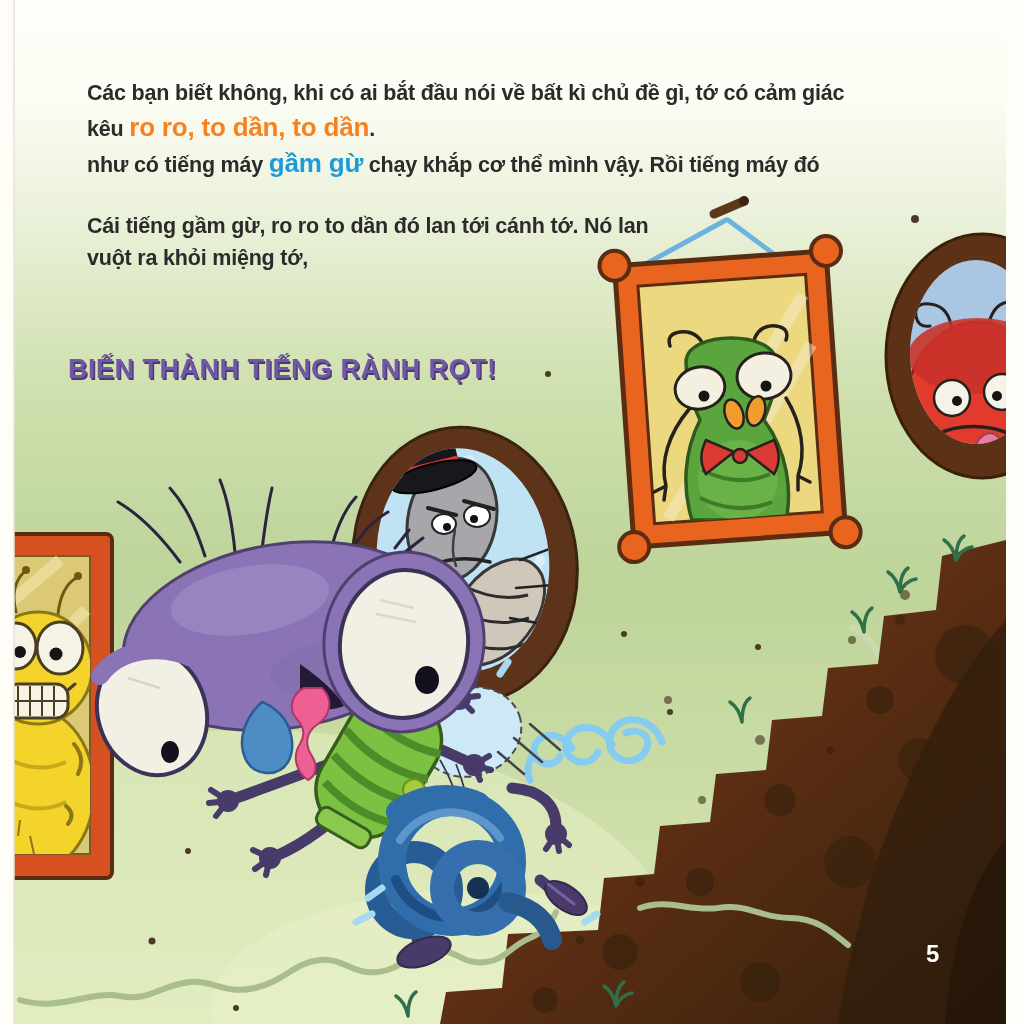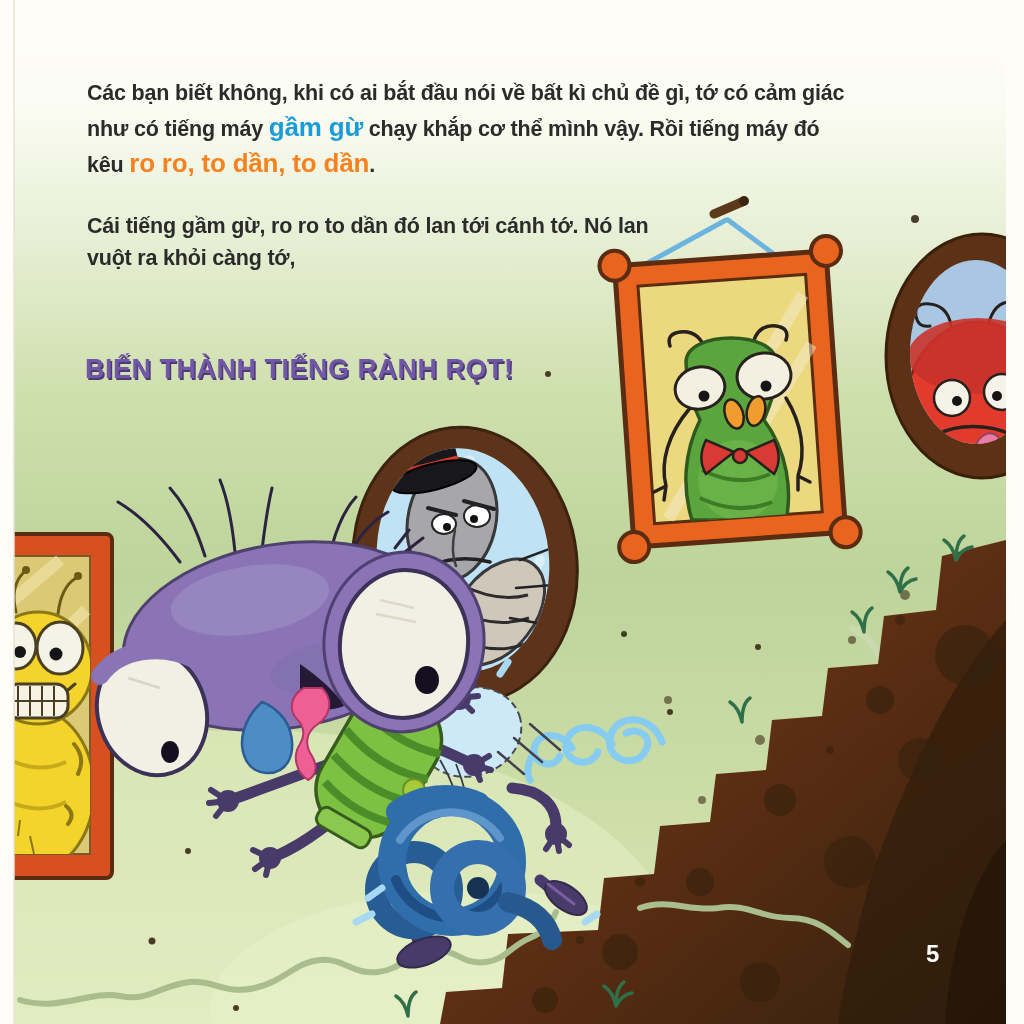--- a/index.html
+++ b/index.html
@@ -5,21 +5,21 @@
   html,body{margin:0;padding:0;background:#fffdf8;}
   .page{position:relative;width:1024px;height:1024px;overflow:hidden;background:#fffdf8;
         font-family:"Liberation Sans",sans-serif;}
   .page svg{position:absolute;left:0;top:0;}
   .textlayer{position:absolute;left:0;top:0;width:906px;height:1024px;pointer-events:none;}
   .para{position:absolute;color:#2b2b2b;font-size:21.5px;font-weight:bold;letter-spacing:-0.2px;}
   .p1{left:87px;top:76px;width:770px;line-height:34px;}
   .p2{left:87px;top:198px;width:640px;line-height:32px;margin-top:12px;}
   .em-blue{color:#1b9cd8;font-weight:bold;font-size:26px;}
   .em-orange{color:#f5821f;font-weight:bold;font-size:26px;}
-  .headline{position:absolute;left:85px;top:354px;font-size:27px;font-weight:bold;color:#7257a6;
+  .headline{position:absolute;left:68px;top:354px;font-size:27px;font-weight:bold;color:#7257a6;
             letter-spacing:0.5px;text-shadow:1.5px 1.5px 0 #4c3a75;}
   .pagenum{position:absolute;left:926px;top:940px;font-size:24px;font-weight:bold;color:#ffffff;}
 </style>
 </head>
 <body>
 
 <div class="page">
 
 <svg width="1024" height="1024" viewBox="0 0 1024 1024">
   <defs>
@@ -315,24 +315,24 @@
   <g>
     <rect x="0" y="0" width="14" height="1024" fill="#fffdf8"></rect>
     <rect x="1006" y="0" width="18" height="1024" fill="#fffdf8"></rect>
     <path d="M 14,0 V 1024" stroke="#e7e2d4" stroke-width="1.5"></path>
   </g>
 </svg>
 
 <div class="textlayer">
   <div class="para p1">
     <div><span>Các bạn biết không, khi có ai bắt đầu nói về bất kì chủ đề gì, tớ có cảm giác</span></div>
+    <div><span>kêu </span><span class="em-orange">ro ro, to dần, to dần</span><span>.</span></div>
     <div><span>như có tiếng máy </span><span class="em-blue">gầm gừ</span><span> chạy khắp cơ thể mình vậy. Rồi tiếng máy đó</span></div>
-    <div><span>kêu </span><span class="em-orange">ro ro, to dần, to dần</span><span>.</span></div>
   </div>
   <div class="para p2">
     <div>Cái tiếng gầm gừ, ro ro to dần đó lan tới cánh tớ. Nó lan</div>
-    <div>vuột ra khỏi càng tớ,</div>
+    <div>vuột ra khỏi miệng tớ,</div>
   </div>
   <div class="headline">BIẾN THÀNH TIẾNG RÀNH RỌT!</div>
   <div class="pagenum">5</div>
 </div>
 
 </div>
 
 </body></html>

